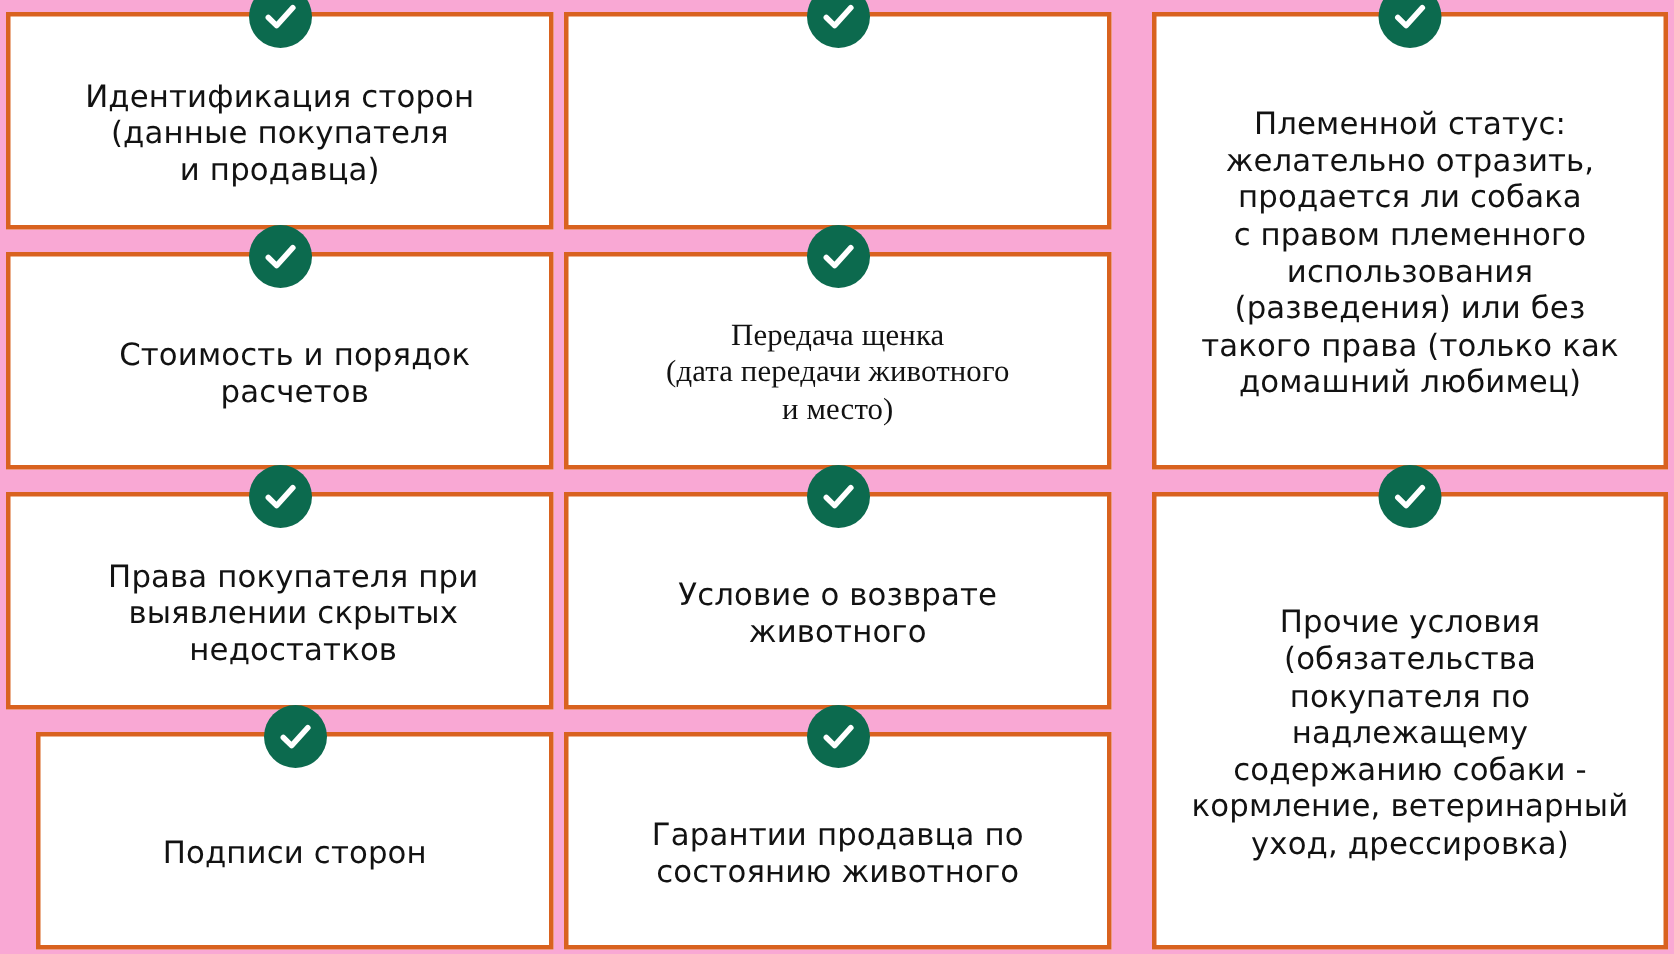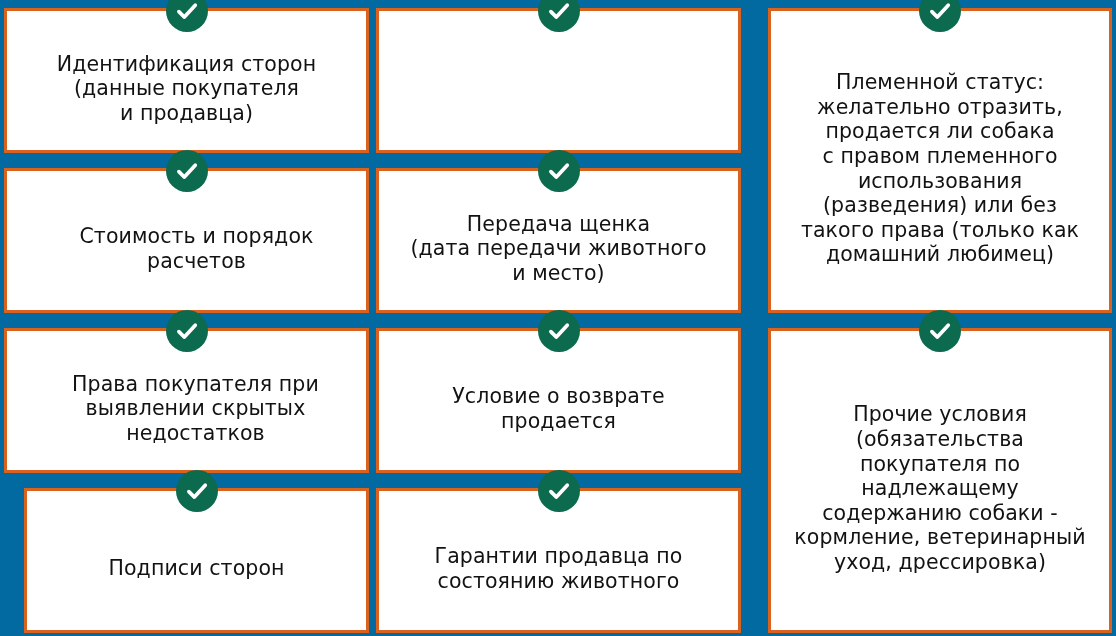--- a/index.html
+++ b/index.html
@@ -11,21 +11,21 @@
     width: 1116px;
     height: 636px;
     font-family: "DejaVu Sans", "Liberation Sans", sans-serif;
     overflow: hidden;
   }
 
   #infographic {
     position: relative;
     width: 1116px;
     height: 636px;
-    background: #0369a1;
+    background: #f9a8d4;
     box-sizing: border-box;
   }
 
   .grid {
     position: absolute;
     left: 4px;
     top: 8px;
     width: 1108px;
     height: 620px;
     display: grid;
@@ -89,21 +89,21 @@
     font-size: 20.5px;
     line-height: 1.20;
   }
 
   
   .c1r1 { grid-column: 1; grid-row: 1; }
   .c1r2 { grid-column: 1; grid-row: 2; padding-left: 34px; }
   .c1r3 { grid-column: 1; grid-row: 3; padding-left: 32px; }
   .c1r4 { grid-column: 1; grid-row: 4; margin-left: 20px; }
   .c2r1 { grid-column: 2; grid-row: 1; }
-  .c2r2 { grid-column: 2; grid-row: 2; }
+  .c2r2 { grid-column: 2; grid-row: 2; font-family: Liberation Serif, serif; }
   .c2r3 { grid-column: 2; grid-row: 3; }
   .c2r4 { grid-column: 2; grid-row: 4; }
   .c3r1 { grid-column: 3; grid-row: 1 / span 2; }
   .c3r3 { grid-column: 3; grid-row: 3 / span 2; }
 </style>
 </head>
 <body>
 
 <div id="infographic">
   <div class="grid">
@@ -175,21 +175,21 @@
 недостатков</p>
     </div>
 
     <div class="card c2r3">
       <span class="badge">
         <svg viewBox="0 0 24 24" aria-hidden="true">
             <path d="M4.5 12.6 L9.6 17.6 L19.6 6.6" fill="none" stroke="#ffffff" stroke-width="3.4" stroke-linecap="round" stroke-linejoin="round"></path>
           </svg>
       </span>
       <p class="card-text">Условие о возврате
-продается</p>
+животного</p>
     </div>
 
     <div class="card tall c3r3">
       <span class="badge">
         <svg viewBox="0 0 24 24" aria-hidden="true">
             <path d="M4.5 12.6 L9.6 17.6 L19.6 6.6" fill="none" stroke="#ffffff" stroke-width="3.4" stroke-linecap="round" stroke-linejoin="round"></path>
           </svg>
       </span>
       <p class="card-text">Прочие условия
 (обязательства

